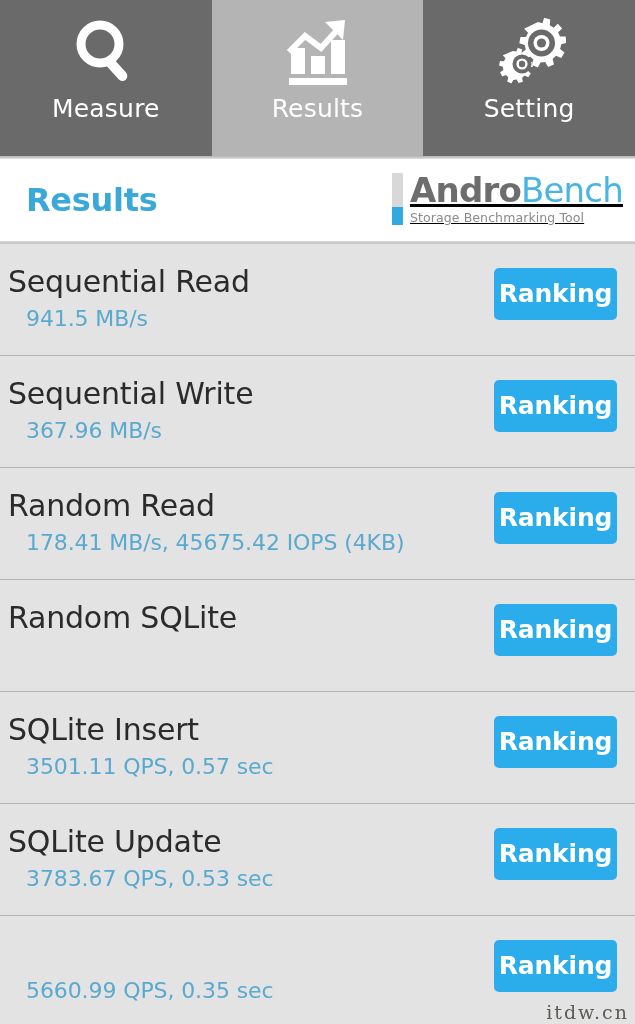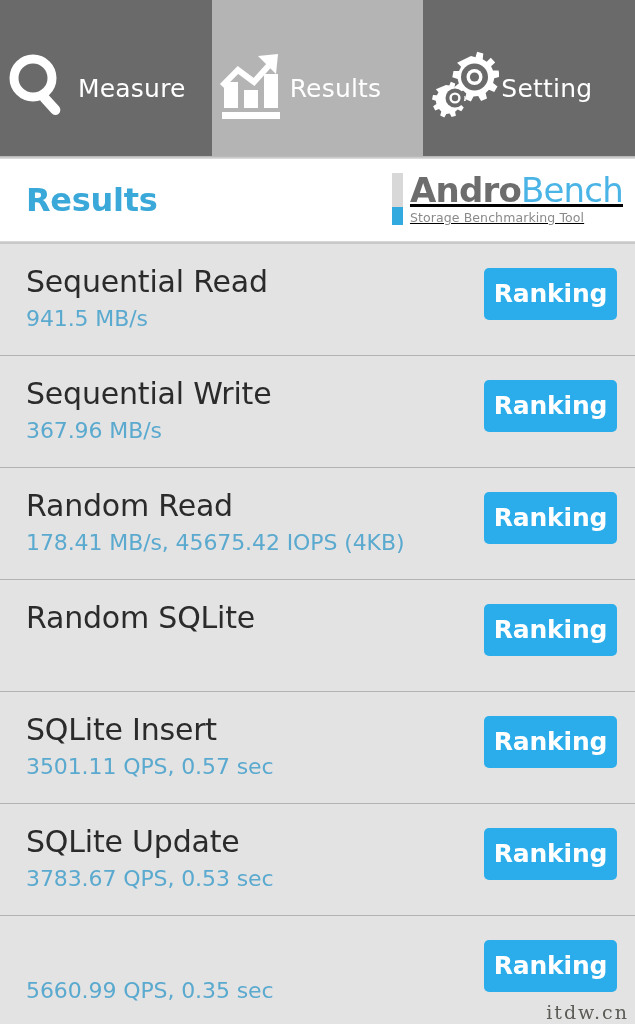--- a/index.html
+++ b/index.html
@@ -25,21 +25,21 @@
   .tabbar {
     display: flex;
     width: 635px;
     height: 156px;
     background: #666666;
   }
   .tab {
     flex: 1 1 0;
     position: relative;
     display: flex;
-    flex-direction: row;
+    flex-direction: column;
     align-items: center;
     justify-content: flex-start;
     padding-top: 14px;
     box-sizing: border-box;
     background: #6a6a6a;
   }
   .tab.active {
     background: #b4b4b4;
   }
   .tab + .tab:not(.active)::before {
@@ -147,21 +147,21 @@
   .row {
     position: relative;
     height: 112px;
     box-sizing: border-box;
     border-bottom: 1px solid #b3b3b3;
     background: #e3e3e3;
   }
   .row:last-child { border-bottom: none; }
   .row-title {
     position: absolute;
-    left: 26px;
+    left: 8px;
     top: 20px;
     font-size: 30px;
     color: #2b2b2b;
     font-family: "DejaVu Sans", sans-serif;
     letter-spacing: -0.2px;
     white-space: nowrap;
   }
   .row-value {
     position: absolute;
     left: 26px;
@@ -169,21 +169,21 @@
     font-size: 22px;
     color: #5aa9cf;
     font-family: "DejaVu Sans", sans-serif;
     letter-spacing: -0.1px;
     white-space: nowrap;
   }
   .ranking-btn {
     position: absolute;
     right: 18px;
     top: 24px;
-    width: 133px;
+    width: 123px;
     height: 52px;
     background: #2badeb;
     border: none;
     border-radius: 5px;
     color: #ffffff;
     font-size: 25px;
     font-weight: bold;
     font-family: "DejaVu Sans", sans-serif;
     letter-spacing: -0.2px;
     cursor: pointer;

